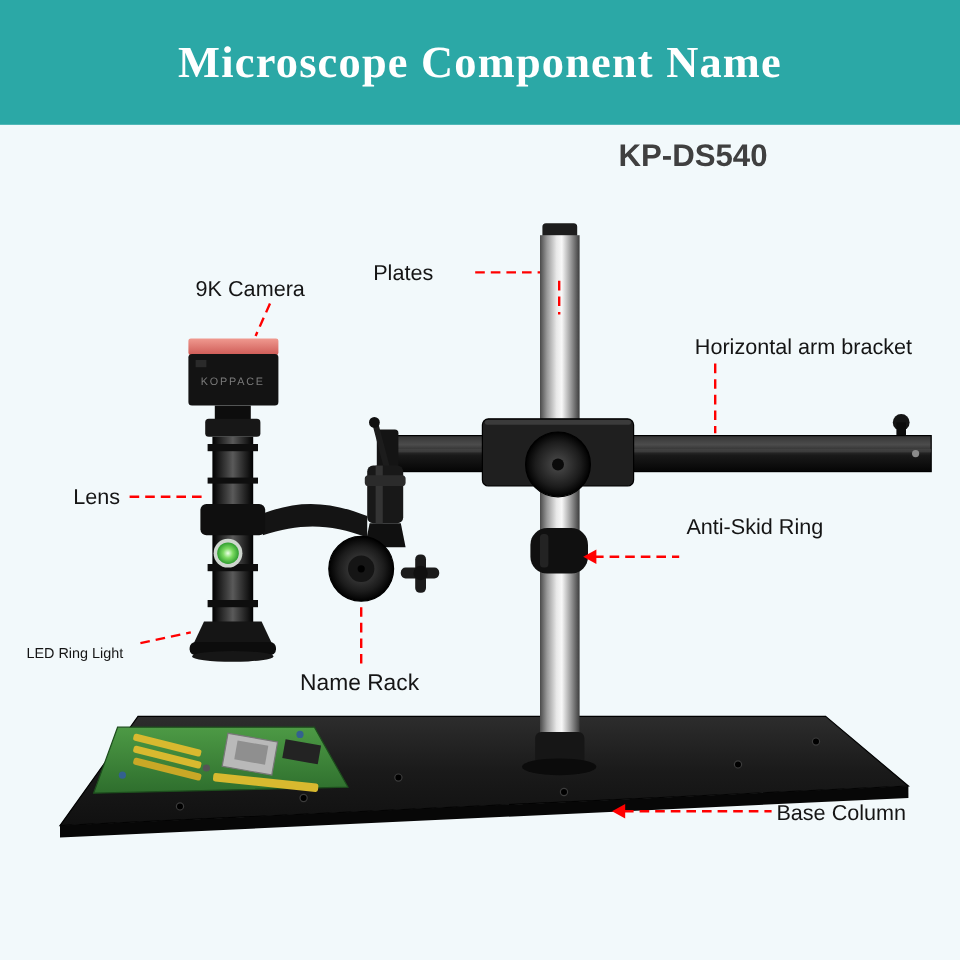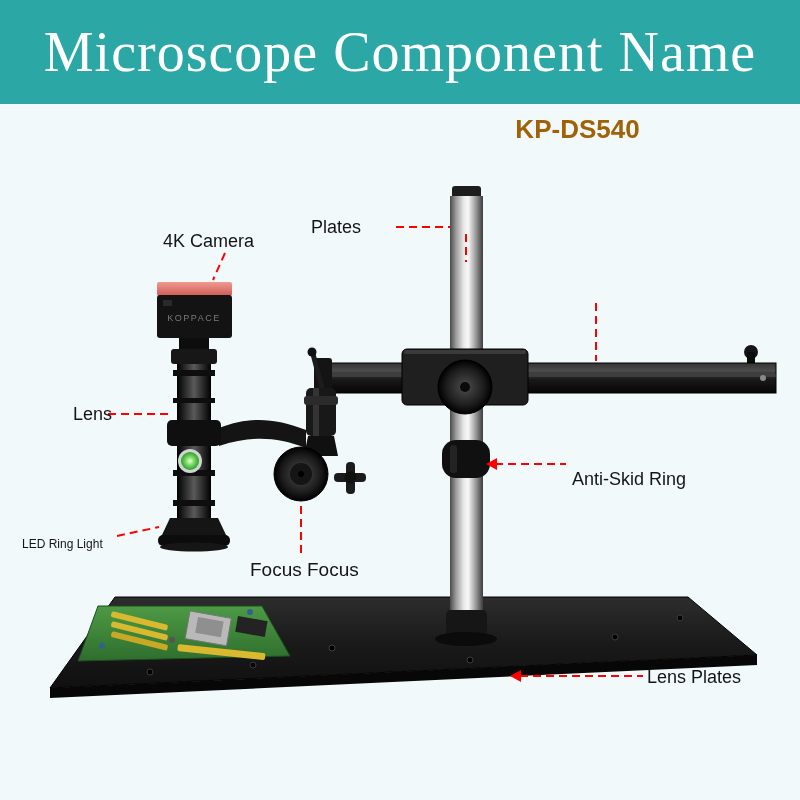--- a/index.html
+++ b/index.html
@@ -7,25 +7,25 @@
     width:800px;height:800px;position:relative;overflow:hidden;
     background:#f2f9fb;
     font-family:"Liberation Sans",sans-serif;
   }
   .banner{
     position:absolute;left:0;top:0;width:800px;height:104px;
     background:#2ba8a6;display:flex;align-items:center;justify-content:center;
   }
   .banner h1{
     margin:0;color:#ffffff;font-family:"Liberation Serif",serif;
-    font-weight:400;font-size:56px;letter-spacing:1px;white-space:nowrap;
+    font-weight:700;font-size:37px;letter-spacing:1px;white-space:nowrap;
   }
   .model{
     position:absolute;left:480px;top:114px;width:195px;text-align:center;
-    color:#a16207;font-weight:700;font-size:26px;white-space:nowrap;
+    color:#404040;font-weight:700;font-size:26px;white-space:nowrap;
   }
   .diagram{position:absolute;left:0;top:0;width:800px;height:800px;}
   svg.scope{position:absolute;left:0;top:0;}
   .label{
     position:absolute;font-size:18px;color:#151515;white-space:nowrap;
   }
 </style>
 </head>
 <body>
 
@@ -195,21 +195,22 @@
       <line x1="117" y1="536" x2="159" y2="527"></line>
       <line x1="301" y1="553" x2="301" y2="503"></line>
       <line x1="520" y1="676" x2="643" y2="676"></line>
     </g>
     <g fill="#ff0000">
       <polygon points="486,464 497,458 497,470"></polygon>
       <polygon points="510,676 521,670 521,682"></polygon>
     </g>
   </svg>
 
-  <div class="label" style="left:163px;top:231px">4K Camera</div>
+  <div class="label" style="left:163px;top:231px">9K Camera</div>
   <div class="label" style="left:311px;top:217px">Plates</div>
-  <div class="label" style="left:73px;top:404px">Lens</div>
-  <div class="label" style="left:572px;top:469px">Anti-Skid Ring</div>
+  <div class="label" style="left:579px;top:279px">Horizontal arm bracket</div>
+  <div class="label" style="left:61px;top:404px">Lens</div>
+  <div class="label" style="left:572px;top:429px">Anti-Skid Ring</div>
   <div class="label" style="left:22px;top:537px;font-size:12px">LED Ring Light</div>
-  <div class="label" style="left:250px;top:559px;font-size:19px">Focus Focus</div>
-  <div class="label" style="left:647px;top:667px">Lens Plates</div>
+  <div class="label" style="left:250px;top:559px;font-size:19px">Name Rack</div>
+  <div class="label" style="left:647px;top:667px">Base Column</div>
 
 </div>
 
 </body></html>

